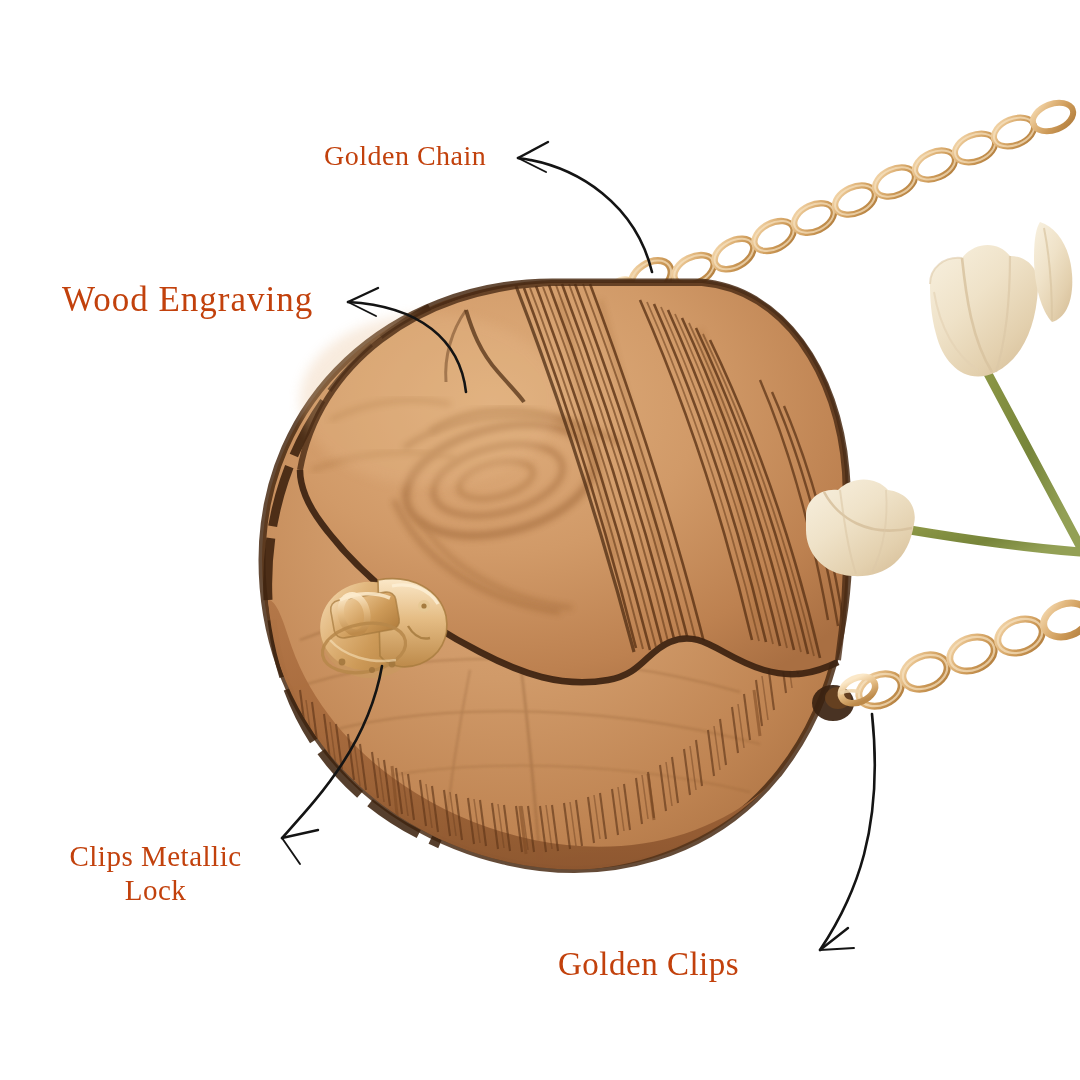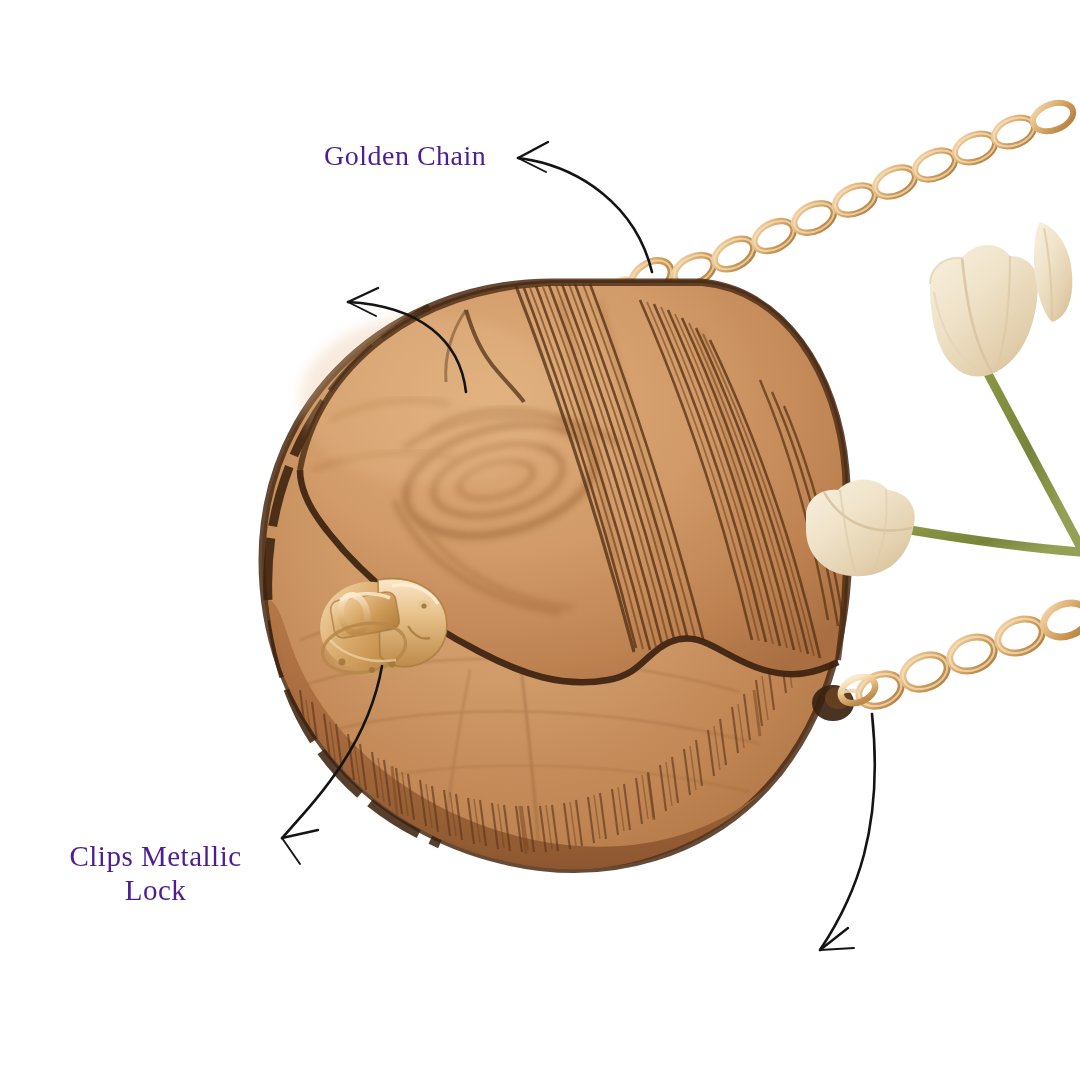--- a/index.html
+++ b/index.html
@@ -17,21 +17,21 @@
   }
   #art {
     position: absolute;
     inset: 0;
     width: 1080px;
     height: 1080px;
   }
   .label {
     position: absolute;
     font-family: "Liberation Serif", serif;
-    color: #4c1d95;
+    color: #c2410c;
     white-space: pre;
     letter-spacing: 0.5px;
     line-height: 1.18;
   }
   #label-golden-chain {
     left: 324px;
     top: 139px;
     font-size: 28px;
   }
   #label-wood-engraving {
@@ -536,18 +536,20 @@
       <g>
         <path d="M820 950 C856 896 884 828 872 714" stroke-width="2.6"></path>
         <path d="M820 950 L848 928" stroke-width="2.4"></path>
         <path d="M820 950 L854 948" stroke-width="1.9"></path>
       </g>
     </g>
   </svg>
 
   <div class="label" id="label-golden-chain">Golden Chain</div>
 
+  <div class="label" id="label-wood-engraving">Wood Engraving</div>
 
   <div class="label" id="label-gold-metallic-lock">Clips Metallic
 Lock</div>
 
+  <div class="label" id="label-golden-clips">Golden Clips</div>
 
 </div>
 
 </body></html>

